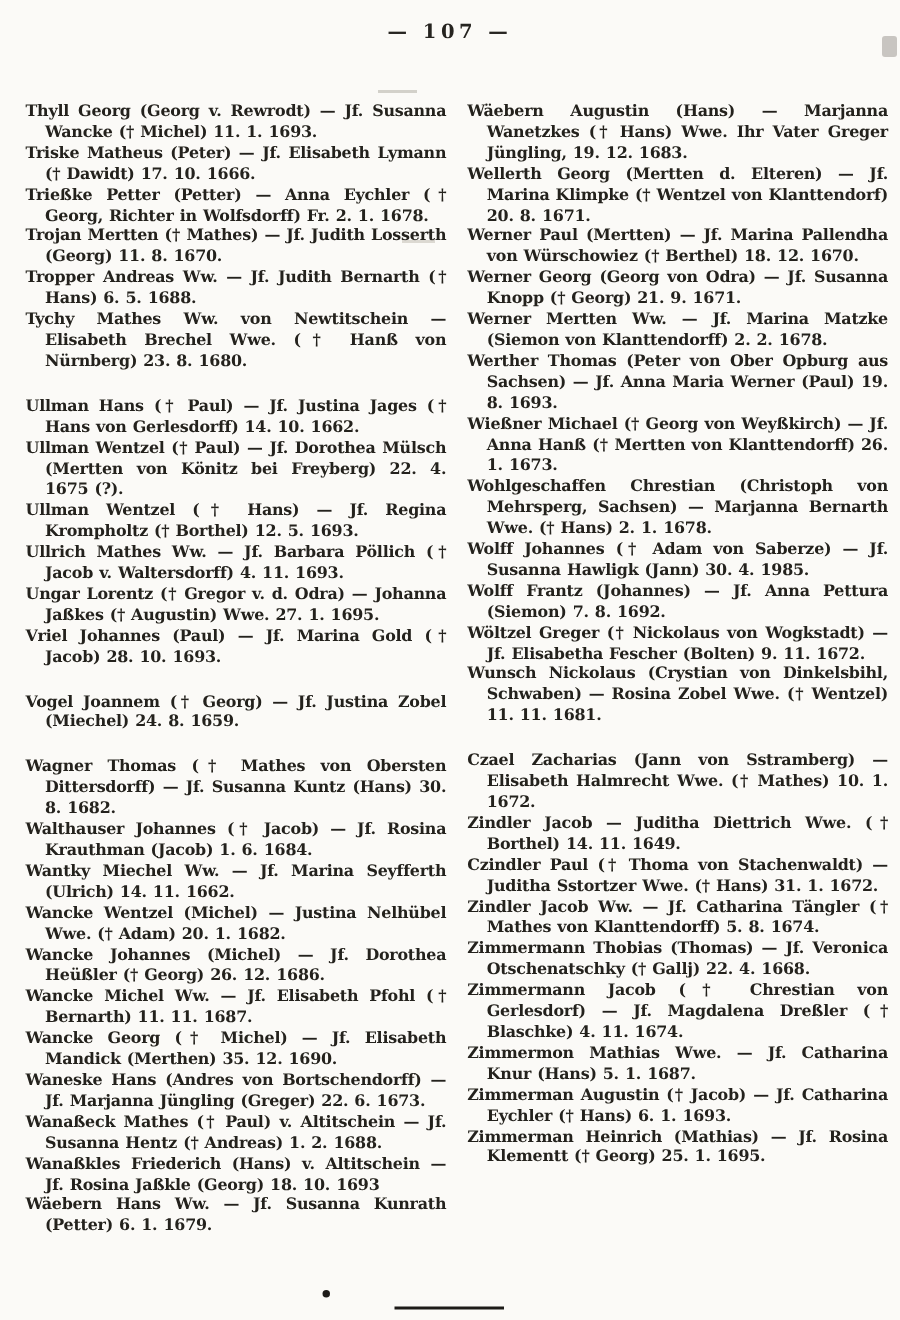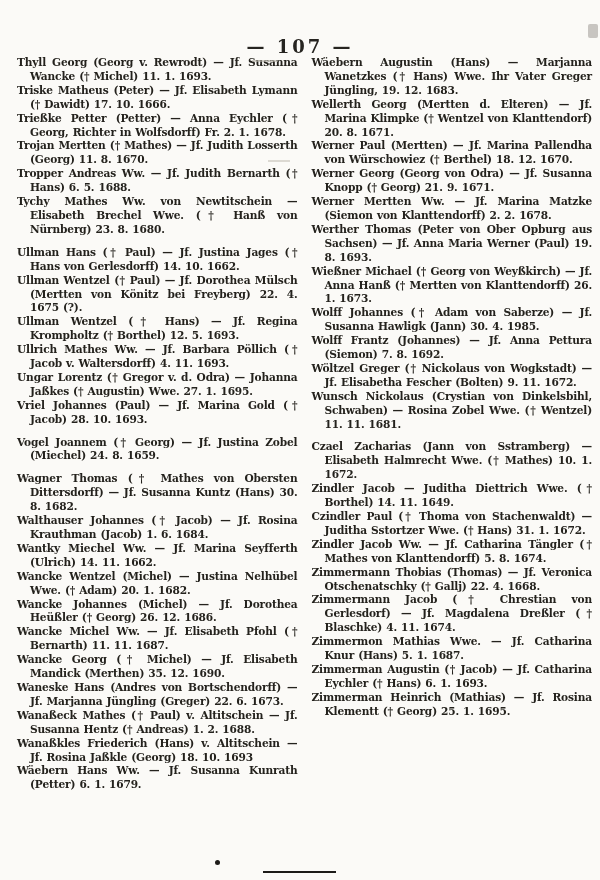--- a/index.html
+++ b/index.html
@@ -10,39 +10,39 @@
   }
   .page {
     position: relative;
     width: 600px; height: 880px;
     background: #fbfaf7;
     font-family: "DejaVu Serif", serif;
     color: #211f1b;
   }
   .page-number {
     position: absolute;
-    top: 36px; left: 0; right: 0;
+    top: 14px; left: 0; right: 0;
     text-align: center;
-    font-size: 18px;
+    font-size: 13px;
     font-weight: 700;
     letter-spacing: 3px;
     color: #262420;
   }
   .columns {
     position: absolute;
     top: 52px; left: 17px; right: 8px;
     display: flex;
     gap: 14px;
   }
   .col {
     flex: 1 1 0;
     min-width: 0;
   }
   .group {
-    margin: 4px 0 9px 0;
+    margin: 16px 0 9px 0;
   }
   .entry {
     margin: 0;
     font-size: 10.6px;
     font-weight: 700;
     line-height: 13.9px;
     letter-spacing: -0.15px;
     text-align: justify;
     padding-left: 13px;
     text-indent: -13px;
@@ -130,20 +130,21 @@
       </div>
     <div class="col">
         <div class="group">
           <p class="entry">Wäebern Augustin (Hans) — Marjanna Wanetzkes († Hans) Wwe. Ihr Vater Greger Jüngling, 19. 12. 1683.</p>
           <p class="entry">Wellerth Georg (Mertten d. Elteren) — Jf. Marina Klimpke († Wentzel von Klanttendorf) 20. 8. 1671.</p>
           <p class="entry">Werner Paul (Mertten) — Jf. Marina Pallendha von Würschowiez († Berthel) 18. 12. 1670.</p>
           <p class="entry">Werner Georg (Georg von Odra) — Jf. Susanna Knopp († Georg) 21. 9. 1671.</p>
           <p class="entry">Werner Mertten Ww. — Jf. Marina Matzke (Siemon von Klanttendorff) 2. 2. 1678.</p>
           <p class="entry">Werther Thomas (Peter von Ober Opburg aus Sachsen) — Jf. Anna Maria Werner (Paul) 19. 8. 1693.</p>
           <p class="entry">Wießner Michael († Georg von Weyßkirch) — Jf. Anna Hanß († Mertten von Klanttendorff) 26. 1. 1673.</p>
+          <p class="entry">Wohlgeschaffen Chrestian (Christoph von Mehrsperg, Sachsen) — Marjanna Bernarth Wwe. († Hans) 2. 1. 1678.</p>
           <p class="entry">Wolff Johannes († Adam von Saberze) — Jf. Susanna Hawligk (Jann) 30. 4. 1985.</p>
           <p class="entry">Wolff Frantz (Johannes) — Jf. Anna Pettura (Siemon) 7. 8. 1692.</p>
           <p class="entry">Wöltzel Greger († Nickolaus von Wogkstadt) — Jf. Elisabetha Fescher (Bolten) 9. 11. 1672.</p>
           <p class="entry">Wunsch Nickolaus (Crystian von Dinkelsbihl, Schwaben) — Rosina Zobel Wwe. († Wentzel) 11. 11. 1681.</p>
         </div>
         <div class="group">
           <p class="entry">Czael Zacharias (Jann von Sstramberg) — Elisabeth Halmrecht Wwe. († Mathes) 10. 1. 1672.</p>
           <p class="entry">Zindler Jacob — Juditha Diettrich Wwe. († Borthel) 14. 11. 1649.</p>
           <p class="entry">Czindler Paul († Thoma von Stachenwaldt) — Juditha Sstortzer Wwe. († Hans) 31. 1. 1672.</p>
           <p class="entry">Zindler Jacob Ww. — Jf. Catharina Tängler († Mathes von Klanttendorff) 5. 8. 1674.</p>

